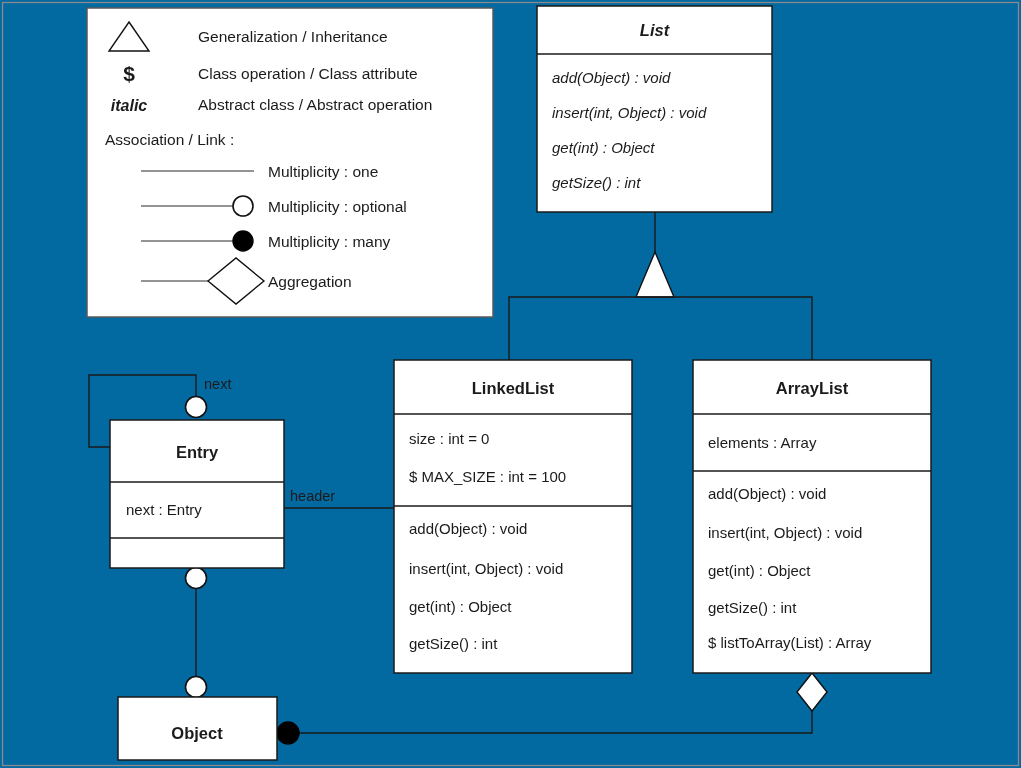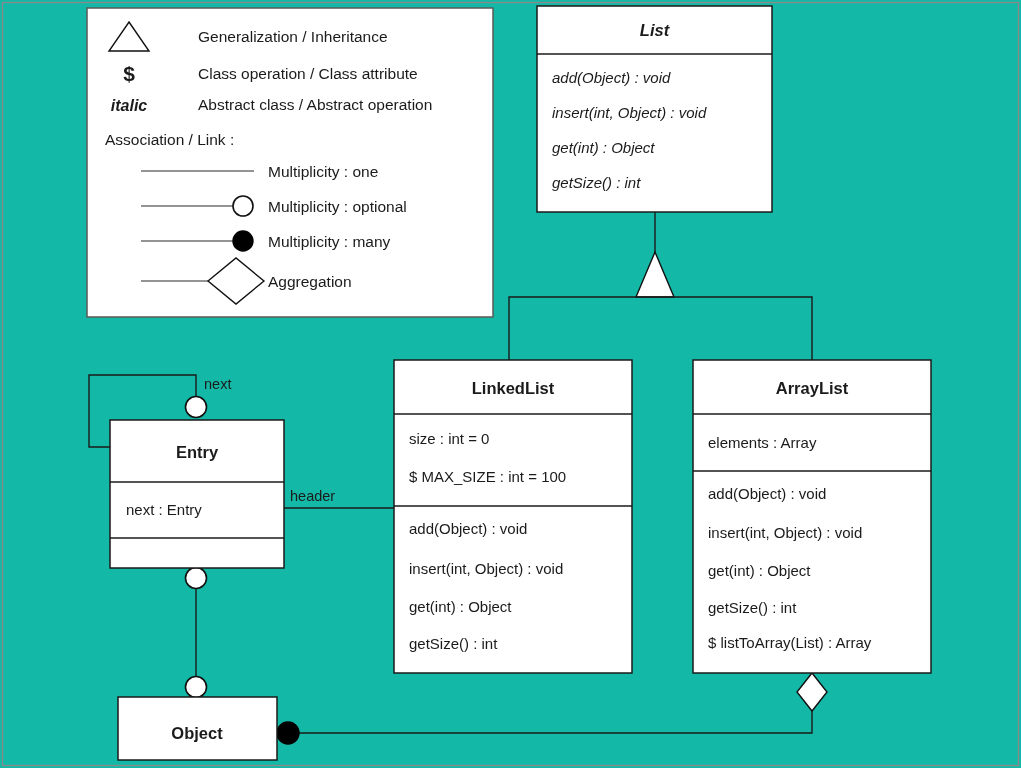--- a/index.html
+++ b/index.html
@@ -7,21 +7,21 @@
     padding: 0;
     background: #ffffff;
   }
   body {
     font-family: "Liberation Sans", sans-serif;
   }
   #canvas {
     position: relative;
     width: 1021px;
     height: 768px;
-    background: #14b8a6;
+    background: #0369a1;
     overflow: hidden;
   }
   svg.diagram {
     position: absolute;
     left: 0;
     top: 0;
     width: 1021px;
     height: 768px;
   }
   .stroke {

